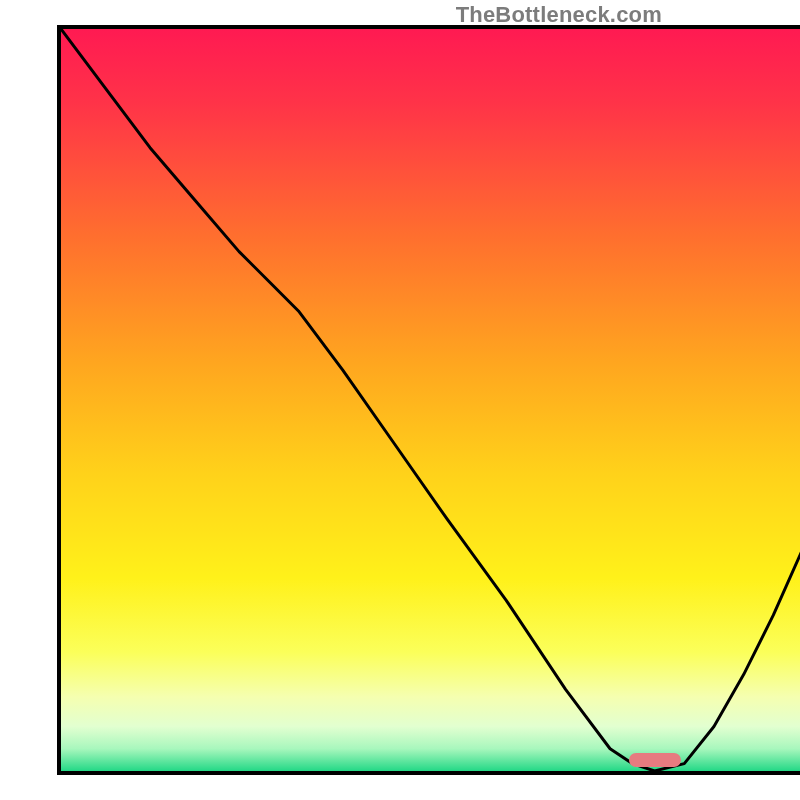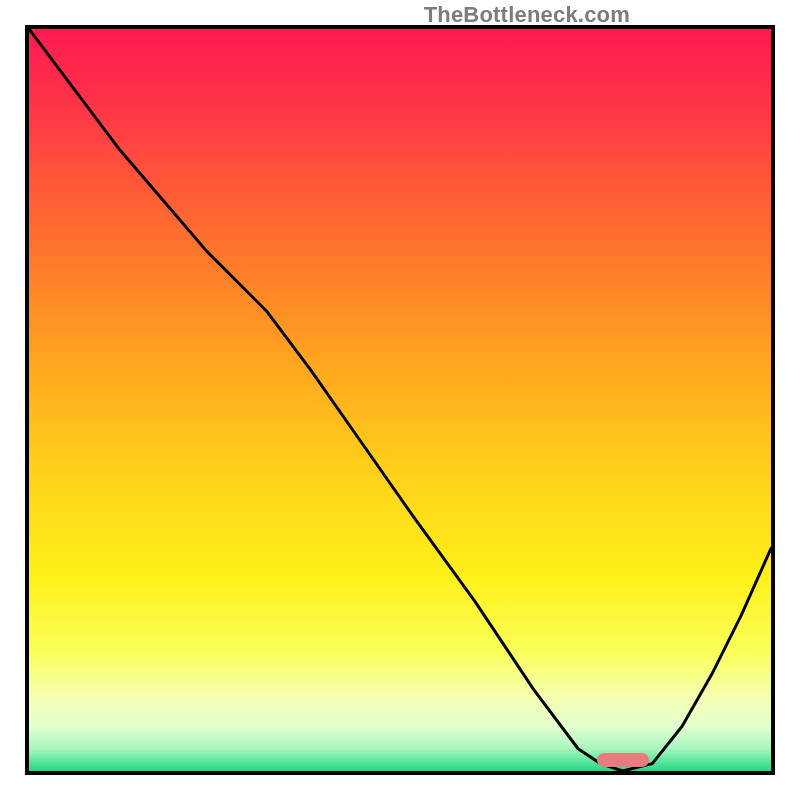--- a/index.html
+++ b/index.html
@@ -7,20 +7,21 @@
     padding: 0;
     width: 800px;
     height: 800px;
     background: #ffffff;
     font-family: Arial, Helvetica, sans-serif;
   }
   .wrap {
     position: relative;
     width: 640px;
     height: 800px;
+    margin-left: 32px;
   }
   .watermark {
     position: absolute;
     top: 2px;
     right: 10px;
     font-size: 22px;
     font-weight: bold;
     color: #7c7c7c;
     letter-spacing: 0.2px;
   }

